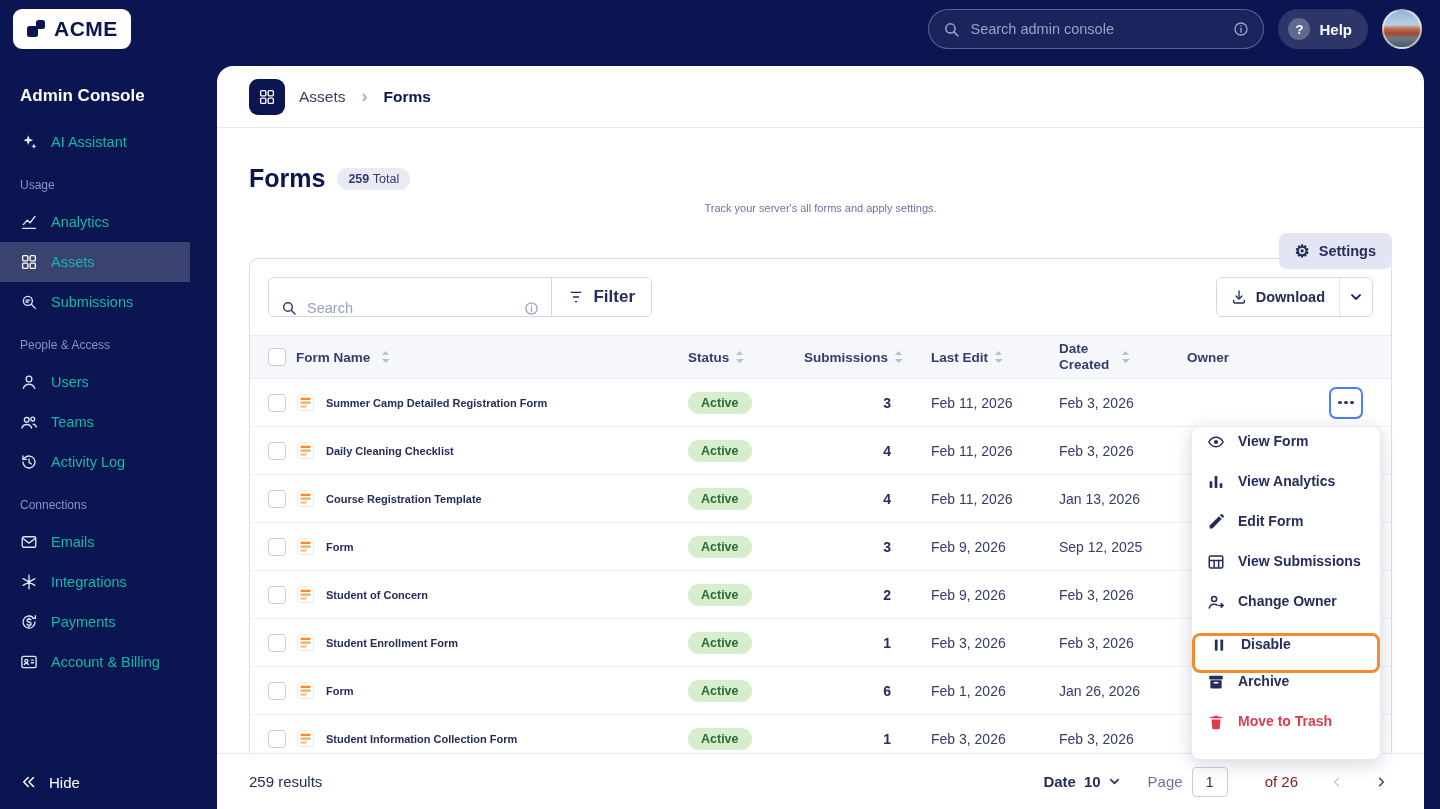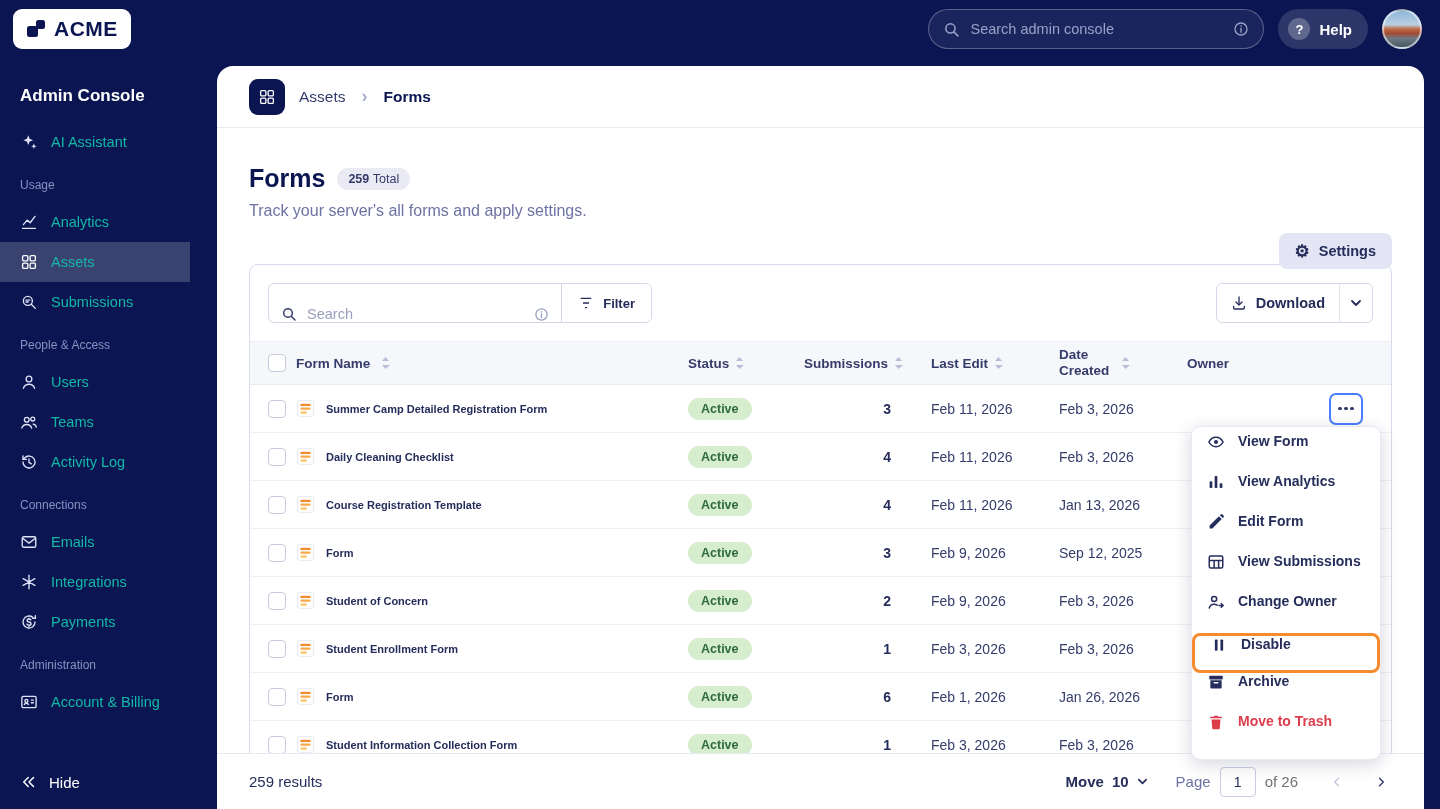--- a/index.html
+++ b/index.html
@@ -43,32 +43,32 @@
   .crumb-icon { width:36px; height:36px; border-radius:9px; background:#0a1551; display:flex; align-items:center; justify-content:center; }
   .crumb-root { color:#343c6a; font-size:15.5px; cursor:pointer; }
   .crumb-sep { color:#a9aec9; font-size:18px; font-weight:700; margin:0 2px; }
   .crumb-current { color:#0a1551; font-size:15.5px; font-weight:700; }
 
   .page-head { padding:36px 32px 0; position:relative; }
   .page-title-row { display:flex; align-items:center; gap:12px; }
   .page-title { font-size:25px; font-weight:800; color:#0a1551; }
   .count-badge { background:#e9eaf3; border-radius:12px; padding:4px 11px; font-size:12.5px; color:#343c6a; }
   .count-badge b { font-weight:800; }
-  .page-sub { margin-top:9px; color:#6c73a3; font-size:16px; }
+  .page-sub { margin-top:9px; color:#6c73a3; font-size:11px;text-align:center; }
   .settings-btn { position:absolute; right:32px; top:105px; height:36px; background:#e3e5f4; border:none; border-radius:8px; display:flex; align-items:center; gap:9px; padding:0 16px; color:#252d5b; font-size:14.5px; font-weight:700; cursor:pointer; font-family:"Liberation Sans",sans-serif; }
   .gear-glyph { font-size:17px; line-height:1; color:#252d5b; }
 
   
   .card { margin:44px 32px 0; border:1px solid #d8dbe9; border-radius:9px; overflow:hidden; }
   .toolbar { padding:18px; display:flex; align-items:center; }
   .search-group { display:flex; height:40px; border:1px solid #d4d7e5; border-radius:6px; overflow:hidden; width:384px; background:#fff; }
   .search-box { flex:1; display:flex; align-items:flex-end; gap:10px; padding:0 12px; border-right:1px solid #d4d7e5; }
   .search-box input { flex:1; border:none; outline:none; font-size:14.5px; color:#252d5b; font-family:"Liberation Sans",sans-serif; }
   .search-box input::placeholder { color:#9aa0bd; }
-  .filter-btn { display:flex; align-items:center; gap:9px; padding:0 16px; color:#252d5b; font-weight:700; font-size:13px; background:#fff; border:none; cursor:pointer; font-family:"Liberation Sans",sans-serif; }
+  .filter-btn { display:flex; align-items:center; gap:9px; padding:0 16px; color:#252d5b; font-weight:700; font-size:17px; background:#fff; border:none; cursor:pointer; font-family:"Liberation Sans",sans-serif; }
   .download-btn { margin-left:auto; height:40px; border:1px solid #d4d7e5; border-radius:6px; display:flex; align-items:center; background:#fff; cursor:pointer; padding:0; font-family:"Liberation Sans",sans-serif; }
   .dl-main { display:flex; align-items:center; gap:9px; padding:0 14px; color:#252d5b; font-weight:700; font-size:14.5px; }
   .dl-divider { width:1px; height:38px; background:#e3e5ef; }
   .dl-caret { width:32px; display:flex; align-items:center; justify-content:center; }
 
   
   .thead { display:flex; align-items:center; background:#f6f7fb; height:44px; font-size:13.5px; font-weight:700; color:#343c6a; border-top:1px solid #eceef6; border-bottom:1px solid #e9ebf4; }
   .th { display:flex; align-items:center; gap:6px; }
   .col-check { flex:0 0 46px; padding-left:18px; display:flex; align-items:center; }
   .col-name { flex:1; display:flex; align-items:center; gap:11px; min-width:0; }
@@ -97,21 +97,21 @@
   .mi-ic { width:18px; height:18px; flex:0 0 18px; }
 
   
   .panel-footer { position:absolute; left:0; right:0; bottom:0; height:56px; background:#fff; display:flex; align-items:center; padding:15px 32px; border-top:1px solid #e6e8f2; z-index:30; }
   .results { color:#252d5b; font-size:15px; }
   .foot-right { margin-left:auto; display:flex; align-items:center; gap:28px; }
   .show-ctl { display:flex; align-items:center; gap:8px; color:#252d5b; font-size:15px; font-weight:600; cursor:pointer; }
   .page-ctl { display:flex; align-items:center; gap:9px; font-size:15px; }
   .page-label { color:#6c73a3; }
   .page-input { width:36px; height:30px; border:1px solid #c9cde0; border-radius:4px; text-align:center; font-size:14px; color:#252d5b; outline:none; font-family:"Liberation Sans",sans-serif; }
-  .of-label { color:#737373; }
+  .of-label { color:#7f1d1d;margin-left:28px; }
   .pager { display:flex; align-items:center; gap:22px; }
   .pg-arrow { background:none; border:none; cursor:pointer; padding:4px; }
 </style>
 </head>
 <body>
 
 <div class="topbar">
   <div class="logo-box">
     <span>
       <svg width="20" height="20" viewBox="0 0 20 20">
@@ -246,21 +246,20 @@
     <span class="sb-ic">
       <svg viewBox="0 0 24 24" width="18" height="18" fill="none" stroke="#dfe3f5" stroke-width="1.8" stroke-linecap="round">
           <path d="M20 12a8 8 0 1 1-3-6.2"></path>
           <path d="M20.5 3.5V7h-3.5"></path>
           <path d="M14.5 9.2c-.5-.8-1.4-1.2-2.5-1.2-1.5 0-2.6.8-2.6 2s1 1.7 2.6 2 2.8.9 2.8 2.2-1.2 2-2.8 2c-1.2 0-2.2-.5-2.7-1.3M12 6.8v1.2M12 17.4v1.2"></path>
         </svg>
     </span>
     <span>Payments</span>
   </div>
 
-  <div class="sb-section">Administration</div>
   <div class="sb-item">
     <span class="sb-ic">
       <svg viewBox="0 0 24 24" width="18" height="18" fill="none" stroke="#dfe3f5" stroke-width="1.8" stroke-linejoin="round">
           <rect x="2.5" y="4.5" width="19" height="15" rx="2"></rect>
           <circle cx="8.5" cy="10.5" r="2"></circle>
           <path d="M5.5 16c.6-1.6 1.7-2.3 3-2.3s2.4.7 3 2.3M14.5 9.5h4M14.5 13h4"></path>
         </svg>
     </span>
     <span>Account &amp; Billing</span>
   </div>
@@ -715,21 +714,21 @@
           </svg>
       </span>
       <span>Move to Trash</span>
     </div>
   </div>
 
   <div class="panel-footer">
     <span class="results">259 results</span>
     <div class="foot-right">
       <div class="show-ctl">
-        <span>Move</span>
+        <span>Date</span>
         <span>10</span>
         <span>
           <svg width="11" height="11" viewBox="0 0 12 12" fill="none" stroke="#252d5b" stroke-width="1.8" stroke-linecap="round" stroke-linejoin="round">
               <path d="M2 4l4 4 4-4"></path>
             </svg>
         </span>
       </div>
       <div class="page-ctl">
         <span class="page-label">Page</span>
         <input class="page-input" value="1" style="">

